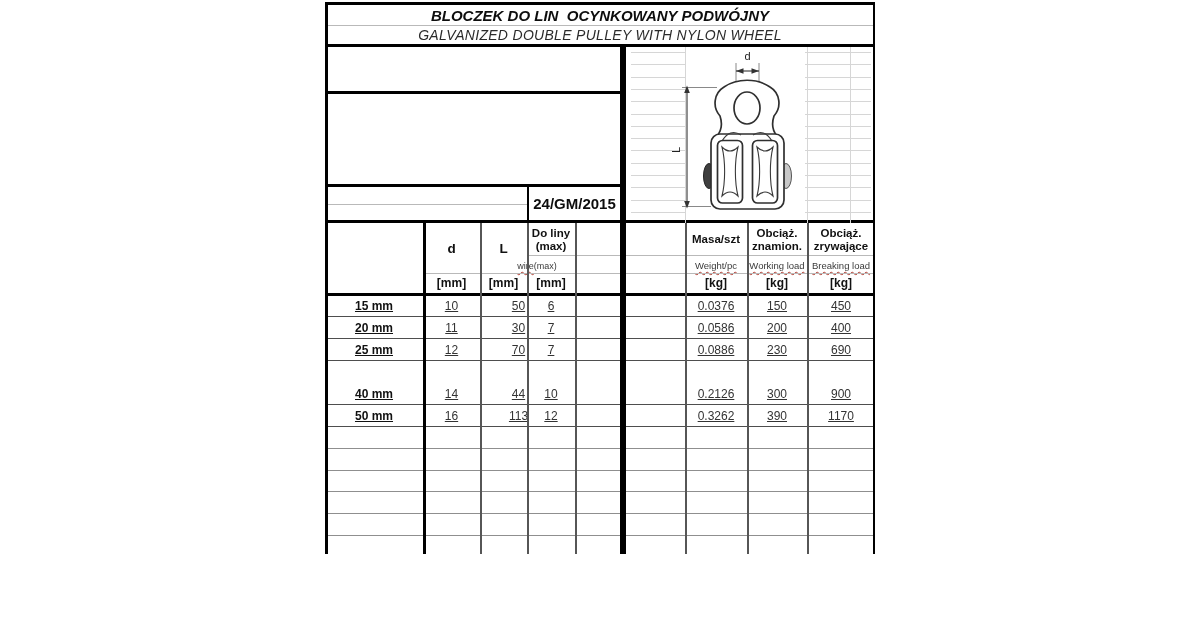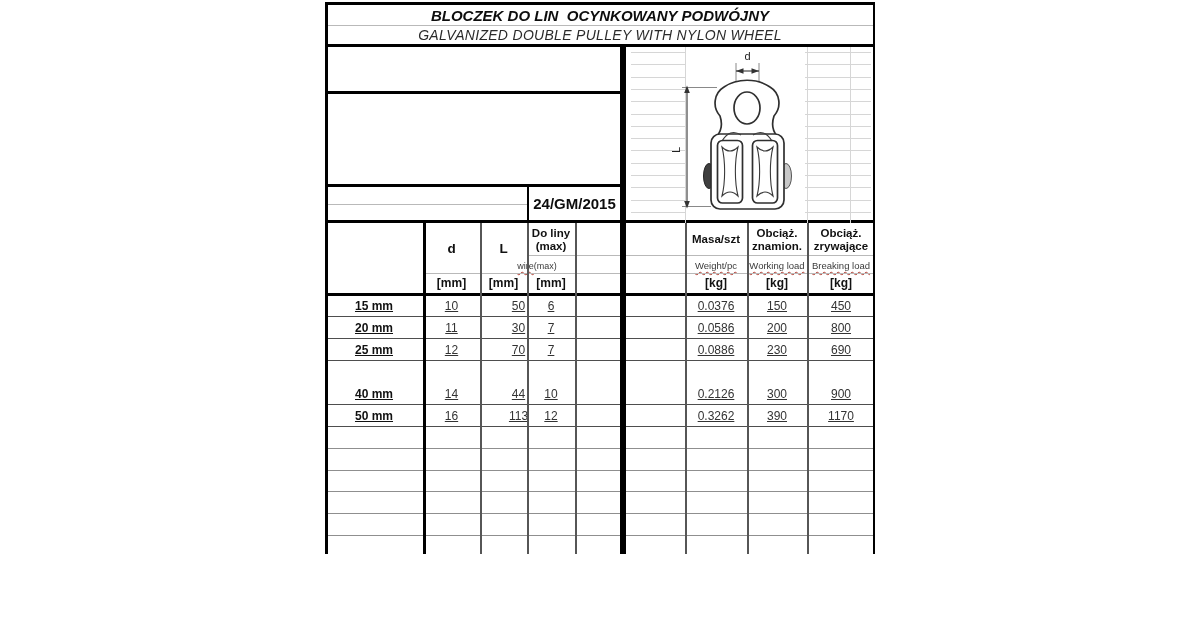--- a/index.html
+++ b/index.html
@@ -218,21 +218,21 @@
       <span class="cl p-wl val">150</span>
       <span class="cl p-bl val">450</span>
     </div>
     <div class="drow" style="top:315px">
       <span class="cl p-size">20 mm</span>
       <span class="cl p-d val">11</span>
       <span class="cl p-L val">30</span>
       <span class="cl p-rope val">7</span>
       <span class="cl p-w val">0.0586</span>
       <span class="cl p-wl val">200</span>
-      <span class="cl p-bl val">800</span>
+      <span class="cl p-bl val">400</span>
     </div>
     <div class="drow" style="top:337px">
       <span class="cl p-size">25 mm</span>
       <span class="cl p-d val">12</span>
       <span class="cl p-L val">70</span>
       <span class="cl p-rope val">7</span>
       <span class="cl p-w val">0.0886</span>
       <span class="cl p-wl val">230</span>
       <span class="cl p-bl val">690</span>
     </div>

